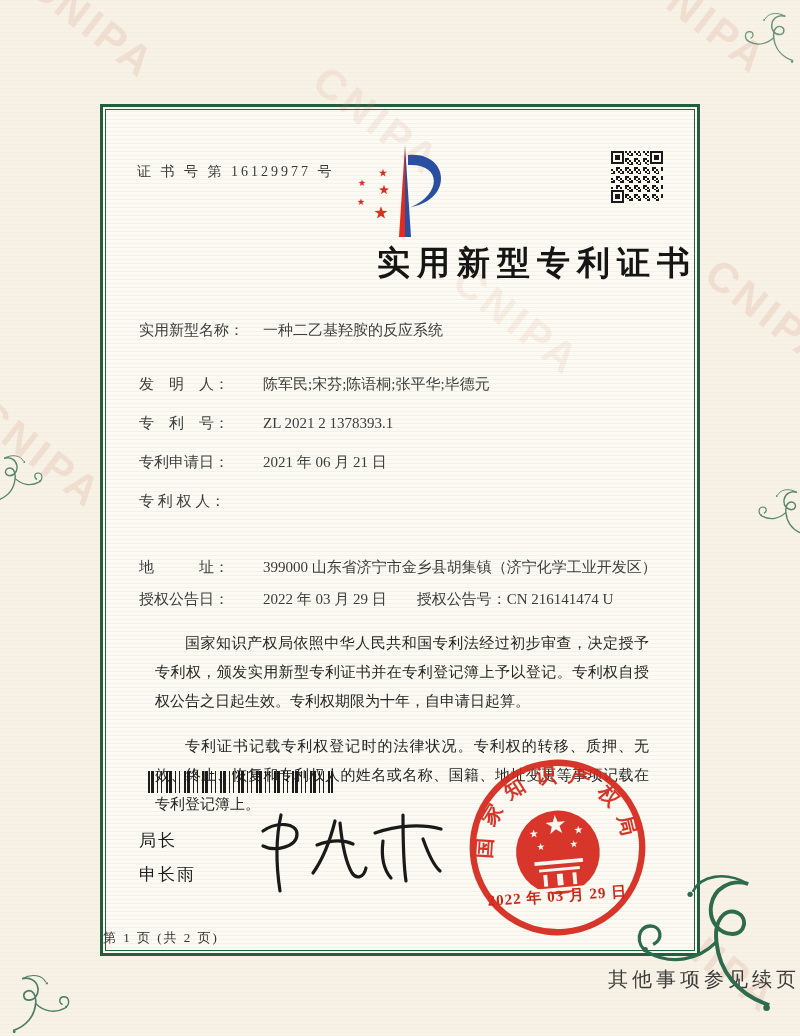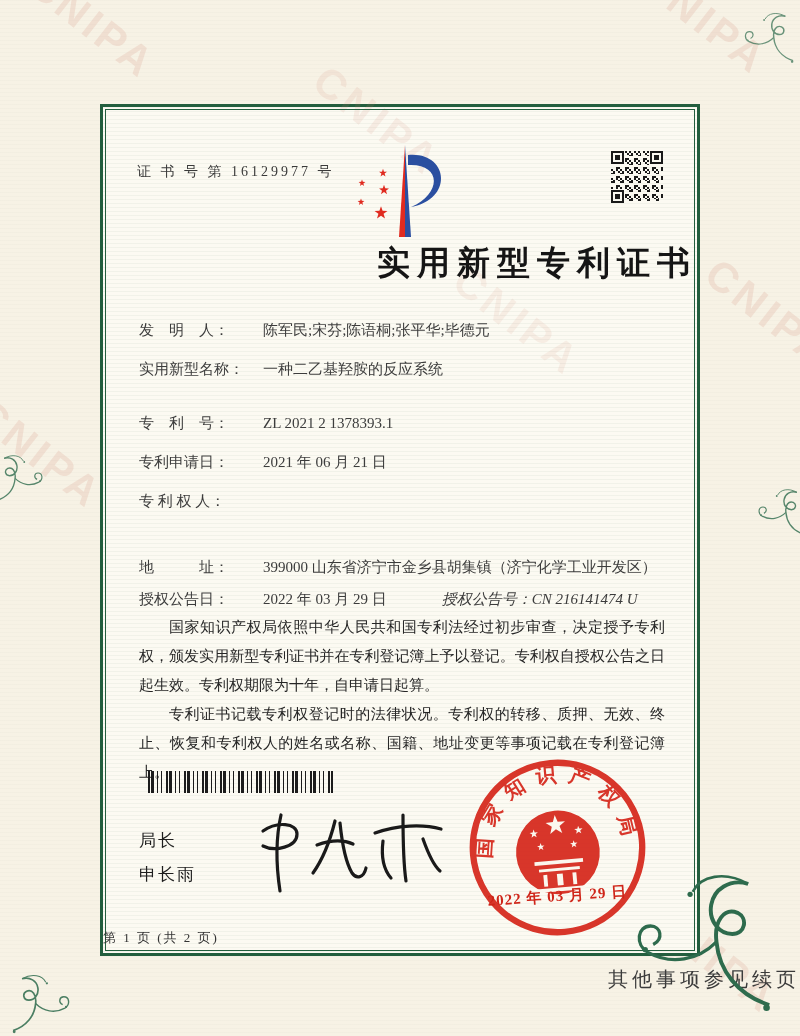--- a/index.html
+++ b/index.html
@@ -42,26 +42,26 @@
     position:absolute;left:0;top:134px;width:100%;text-align:right;
     font-size:33px;font-weight:bold;letter-spacing:7px;color:#151515;
   }
   .fields{position:absolute;left:36px;top:212px;width:528px;}
   .frow{display:flex;font-size:15px;line-height:22px;color:#3c3c3c;}
   .frow .flabel{width:124px;flex:0 0 124px;white-space:pre;}
   .frow .fvalue{max-width:404px;}
   .frow.r1{margin-bottom:32px;}
   .frow.r2,.frow.r3,.frow.r4,.frow.r5{margin-bottom:17px;}
   .frow.r6{margin-bottom:10px;margin-top:44px;}
-  .frow.r7 .pair2{margin-left:55px;display:flex;font-style:italic;}
+  .frow.r7 .pair2{margin-left:30px;display:flex;}
   .body-text{
     position:absolute;left:36px;top:506px;width:526px;
     font-size:15px;line-height:29px;color:#262626;text-align:justify;
   }
-  .body-text p{margin:0;text-indent:2em;}
+  .body-text p{margin:16px;text-indent:2em;}
   .barcode{
     position:absolute;left:45px;top:664px;width:185px;height:22px;
     background:repeating-linear-gradient(90deg,
       #1c1c1c 0 2px, transparent 2px 3px,
       #1c1c1c 3px 6px, transparent 6px 9px,
       #1c1c1c 9px 10px, transparent 10px 13px,
       #1c1c1c 13px 14px, transparent 14px 18px);
   }
   .director-title,.director-name{
     position:absolute;left:36px;font-size:17px;color:#1d1d1d;letter-spacing:2px;
@@ -364,27 +364,27 @@
       <rect x="28" y="15" width="1" height="1" fill="#1a1a1a"></rect>
       <rect x="28" y="19" width="1" height="1" fill="#1a1a1a"></rect>
       <rect x="28" y="20" width="1" height="1" fill="#1a1a1a"></rect>
       <rect x="28" y="24" width="1" height="1" fill="#1a1a1a"></rect>
       <rect x="28" y="25" width="1" height="1" fill="#1a1a1a"></rect>
     </svg>
 
   <div class="title">实用新型专利证书</div>
 
   <div class="fields">
+    <div class="frow r1">
+      <span class="flabel">实用新型名称：</span>
+      <span class="fvalue">一种二乙基羟胺的反应系统</span>
+    </div>
     <div class="frow r2">
       <span class="flabel">发　明　人：</span>
       <span class="fvalue">陈军民;宋芬;陈语桐;张平华;毕德元</span>
-    </div>
-    <div class="frow r1">
-      <span class="flabel">实用新型名称：</span>
-      <span class="fvalue">一种二乙基羟胺的反应系统</span>
     </div>
     <div class="frow r3">
       <span class="flabel">专　利　号：</span>
       <span class="fvalue">ZL 2021 2 1378393.1</span>
     </div>
     <div class="frow r4">
       <span class="flabel">专利申请日：</span>
       <span class="fvalue">2021 年 06 月 21 日</span>
     </div>
     <div class="frow r5">

